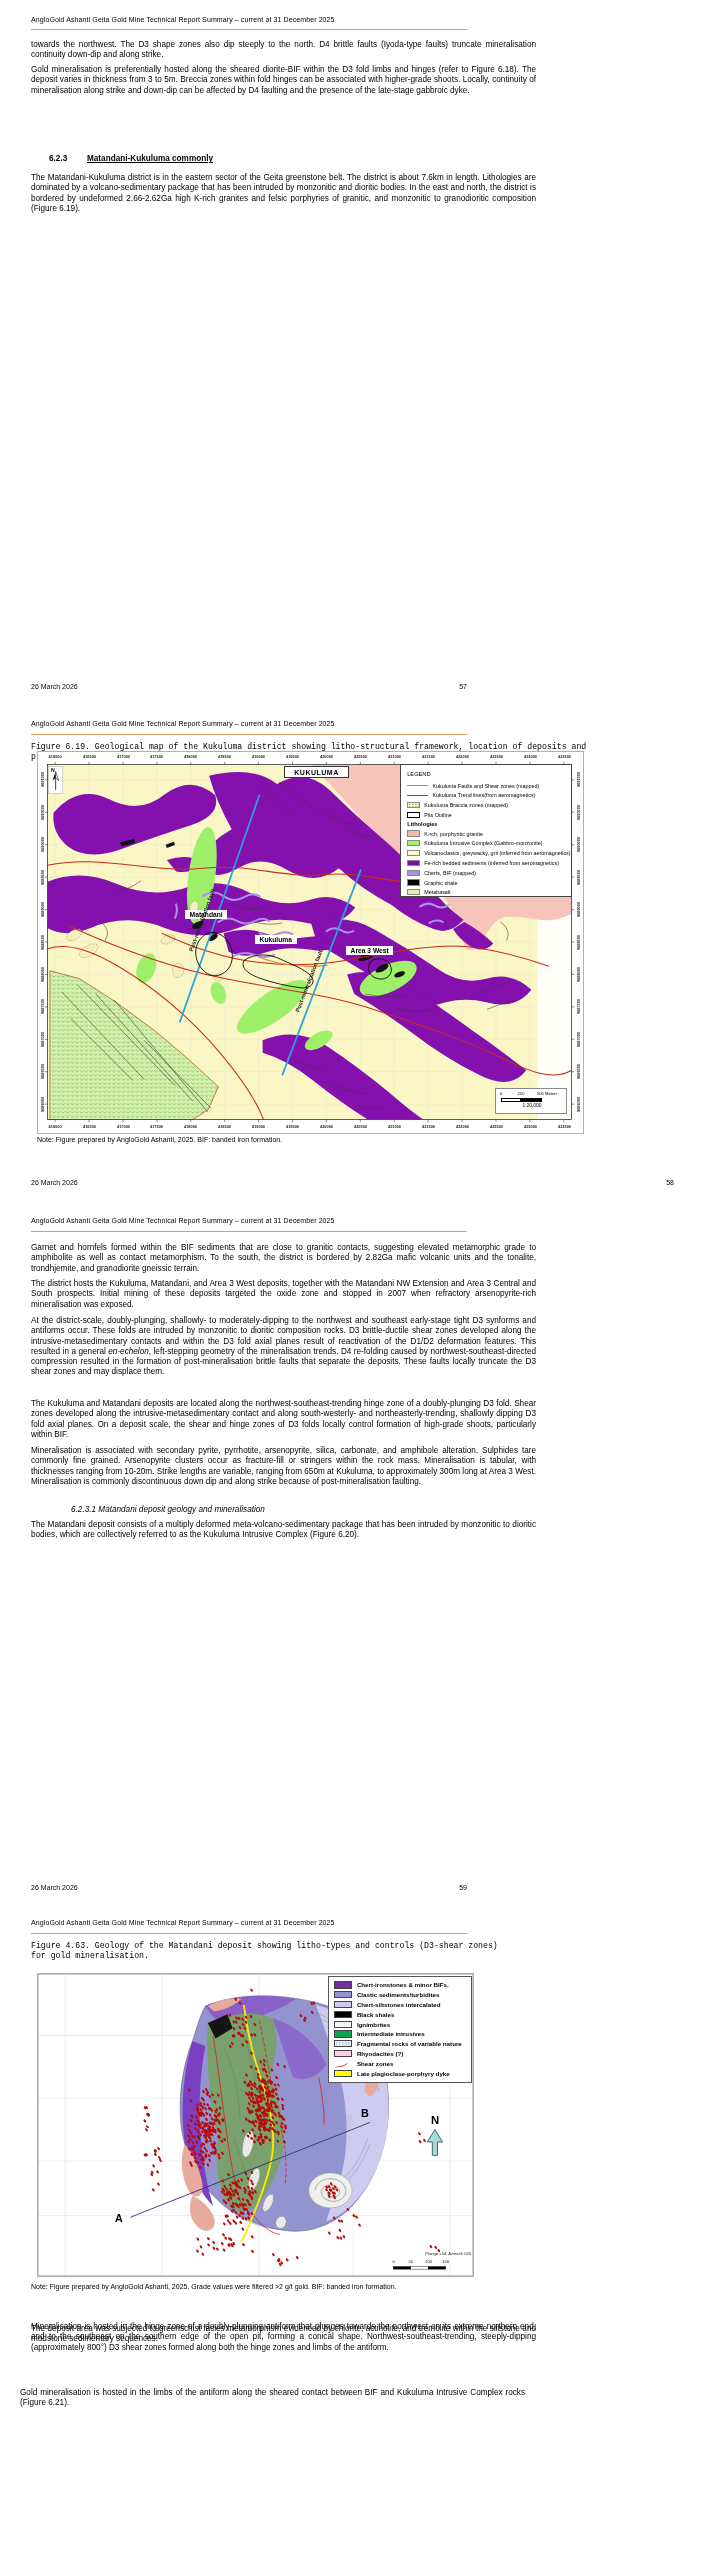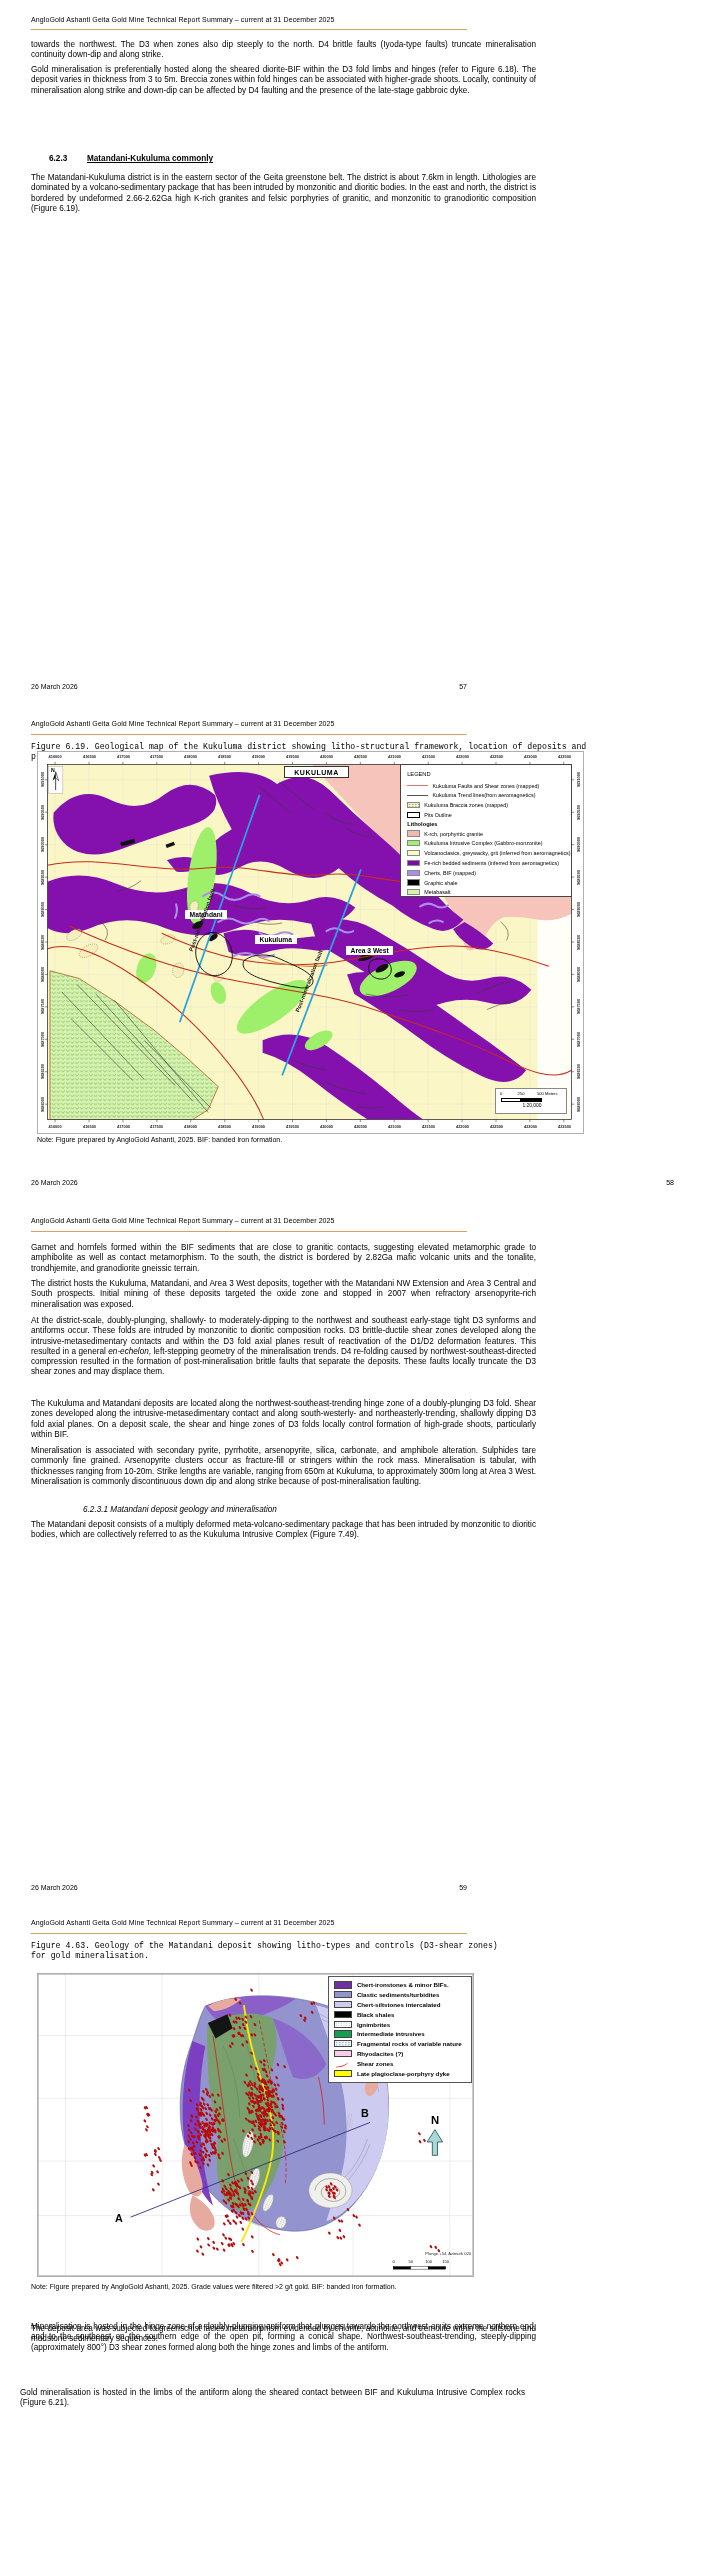--- a/index.html
+++ b/index.html
@@ -46,21 +46,21 @@
   .sct{position:absolute;font-size:4.1px;color:#111;text-align:center;width:13.4px;}
 </style>
 </head>
 <body>
 
 <div class="canvas">
 
   <div class="abs hdr" style="left:31px;top:15.5px;">AngloGold Ashanti Geita Gold Mine Technical Report Summary – current at 31 December 2025</div>
   <div class="abs rule" style="left:31px;top:29px;width:436px;background:#d9a05e;"></div>
 
-  <div class="abs bp" style="left:31px;top:40px;">towards the northwest. The D3 when zones also dip steeply to the north. D4 brittle faults (Iyoda-type faults) truncate mineralisation continuity down-dip and along strike.</div>
+  <div class="abs bp" style="left:31px;top:40px;">towards the northwest. The D3 shape zones also dip steeply to the north. D4 brittle faults (Iyoda-type faults) truncate mineralisation continuity down-dip and along strike.</div>
   <div class="abs bp" style="left:31px;top:65px;">Gold mineralisation is preferentially hosted along the sheared diorite-BIF within the D3 fold limbs and hinges (refer to Figure 6.18). The deposit varies in thickness from 3 to 5m. Breccia zones within fold hinges can be associated with higher-grade shoots. Locally, continuity of mineralisation along strike and down-dip can be affected by D4 faulting and the presence of the late-stage gabbroic dyke.</div>
 
   <div class="abs h1" style="left:49px;top:154px;">
     <span class="num">6.2.3</span><span class="ttl">Matandani-Kukuluma commonly</span>
   </div>
 
   <div class="abs bp" style="left:31px;top:173px;">The Matandani-Kukuluma district is in the eastern sector of the Geita greenstone belt. The district is about 7.6km in length.  Lithologies are dominated by a volcano-sedimentary package that has been intruded by monzonitic and dioritic bodies. In the east and north, the district is bordered by undeformed 2.66-2.62Ga high K-rich granites and felsic porphyries of granitic, and monzonitic to granodioritic composition (Figure 6.19).</div>
 
   <div class="abs foot" style="left:31px;top:683px;width:436px;">
     <span>26 March 2026</span>
@@ -415,22 +415,22 @@
   <div class="abs hdr" style="left:31px;top:1217px;">AngloGold Ashanti Geita Gold Mine Technical Report Summary – current at 31 December 2025</div>
   <div class="abs rule" style="left:31px;top:1231px;width:436px;background:#d9a05e;"></div>
 
   <div class="abs bp" style="left:31px;top:1243px;">Garnet and hornfels formed within the BIF sediments that are close to granitic contacts, suggesting elevated metamorphic grade to amphibolite as well as contact metamorphism. To the south, the district is bordered by 2.82Ga mafic volcanic units and the tonalite, trondhjemite, and granodiorite gneissic terrain.</div>
   <div class="abs bp" style="left:31px;top:1279px;">The district hosts the Kukuluma, Matandani, and Area 3 West deposits, together with the Matandani NW Extension and Area 3 Central and South prospects. Initial mining of these deposits targeted the oxide zone and stopped in 2007 when refractory arsenopyrite-rich mineralisation was exposed.</div>
   <div class="abs bp" style="left:31px;top:1316px;">
     <span>At the district-scale, doubly-plunging, shallowly- to moderately-dipping to the northwest and southeast early-stage tight D3 synforms and antiforms occur. These folds are intruded by monzonitic to dioritic composition rocks. D3 brittle-ductile shear zones developed along the intrusive-metasedimentary contacts and within the D3 fold axial planes result of reactivation of the D1/D2 deformation features. This resulted in a general </span><i>en-echelon</i><span>, left-stepping geometry of the mineralisation trends. D4 re-folding caused by northwest-southeast-directed compression resulted in the formation of post-mineralisation brittle faults that separate the deposits. These faults locally truncate the D3 shear zones and may displace them.</span>
   </div>
   <div class="abs bp" style="left:31px;top:1399px;">The Kukuluma and Matandani deposits are located along the northwest-southeast-trending hinge zone of a doubly-plunging D3 fold. Shear zones developed along the intrusive-metasedimentary contact and along south-westerly- and northeasterly-trending, shallowly dipping D3 fold axial planes. On a deposit scale, the shear and hinge zones of D3 folds locally control formation of high-grade shoots, particularly within BIF.</div>
   <div class="abs bp" style="left:31px;top:1446px;">Mineralisation is associated with secondary pyrite, pyrrhotite, arsenopyrite, silica, carbonate, and amphibole alteration. Sulphides tare commonly fine grained. Arsenopyrite clusters occur as fracture-fill or stringers within the rock mass. Mineralisation is tabular, with thicknesses ranging from 10-20m. Strike lengths are variable, ranging from 650m at Kukuluma, to approximately 300m long at Area 3 West. Mineralisation is commonly discontinuous down dip and along strike because of post-mineralisation faulting.</div>
-  <div class="abs h2" style="left:67px;top:1505px;padding-left:16px;">6.2.3.1 Matandani deposit geology and mineralisation</div>
-  <div class="abs bp" style="left:31px;top:1520px;">The Matandani deposit consists of a multiply deformed meta-volcano-sedimentary package that has been intruded by monzonitic to dioritic bodies, which are collectively referred to as the Kukuluma Intrusive Complex (Figure 7.49).</div>
+  <div class="abs h2" style="left:55px;top:1505px;padding-left:16px;">6.2.3.1 Matandani deposit geology and mineralisation</div>
+  <div class="abs bp" style="left:31px;top:1520px;">The Matandani deposit consists of a multiply deformed meta-volcano-sedimentary package that has been intruded by monzonitic to dioritic bodies, which are collectively referred to as the Kukuluma Intrusive Complex (Figure 6.20).</div>
 
   <div class="abs foot" style="left:31px;top:1884px;width:436px;">
     <span>26 March 2026</span>
     <span>59</span>
   </div>
 
   <div class="abs hdr" style="left:31px;top:1919px;">AngloGold Ashanti Geita Gold Mine Technical Report Summary – current at 31 December 2025</div>
   <div class="abs rule" style="left:31px;top:1933px;width:436px;background:#d9a05e;"></div>
   <div class="abs cap" style="left:31px;top:1941px;width:474px;">Figure 4.63. Geology of the Matandani deposit showing litho-types and controls (D3-shear zones) for gold mineralisation.</div>
 

